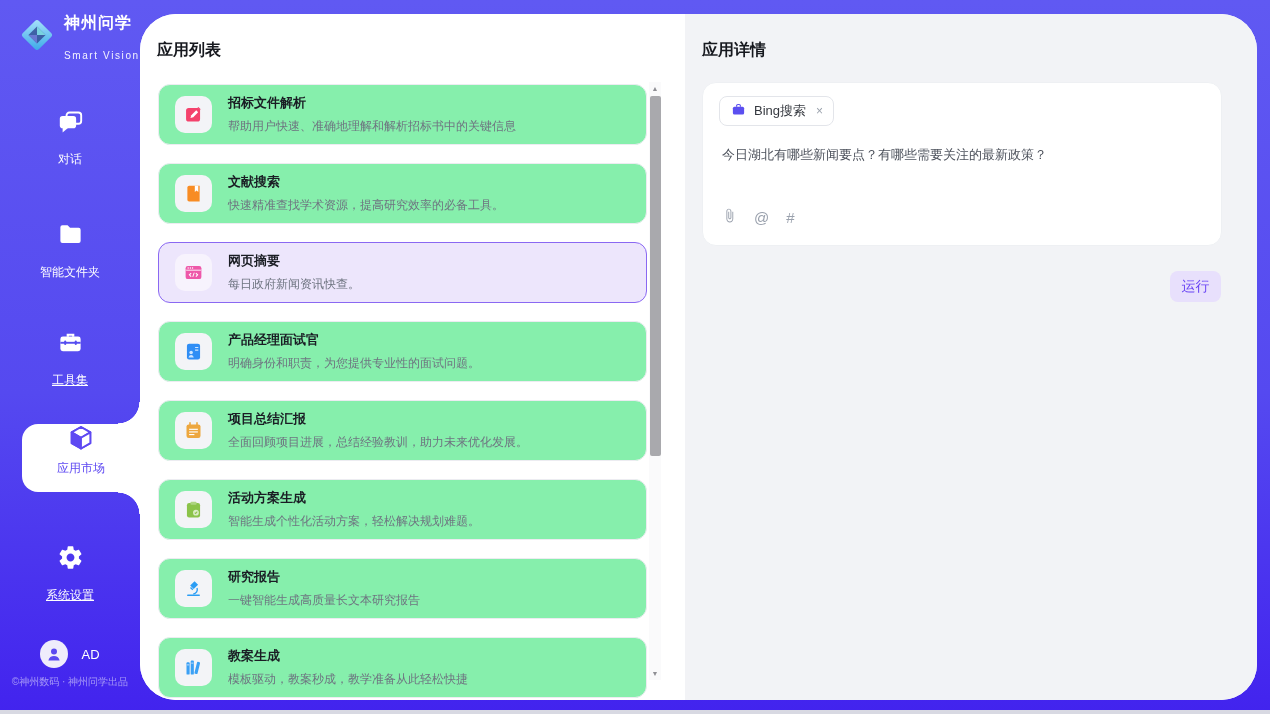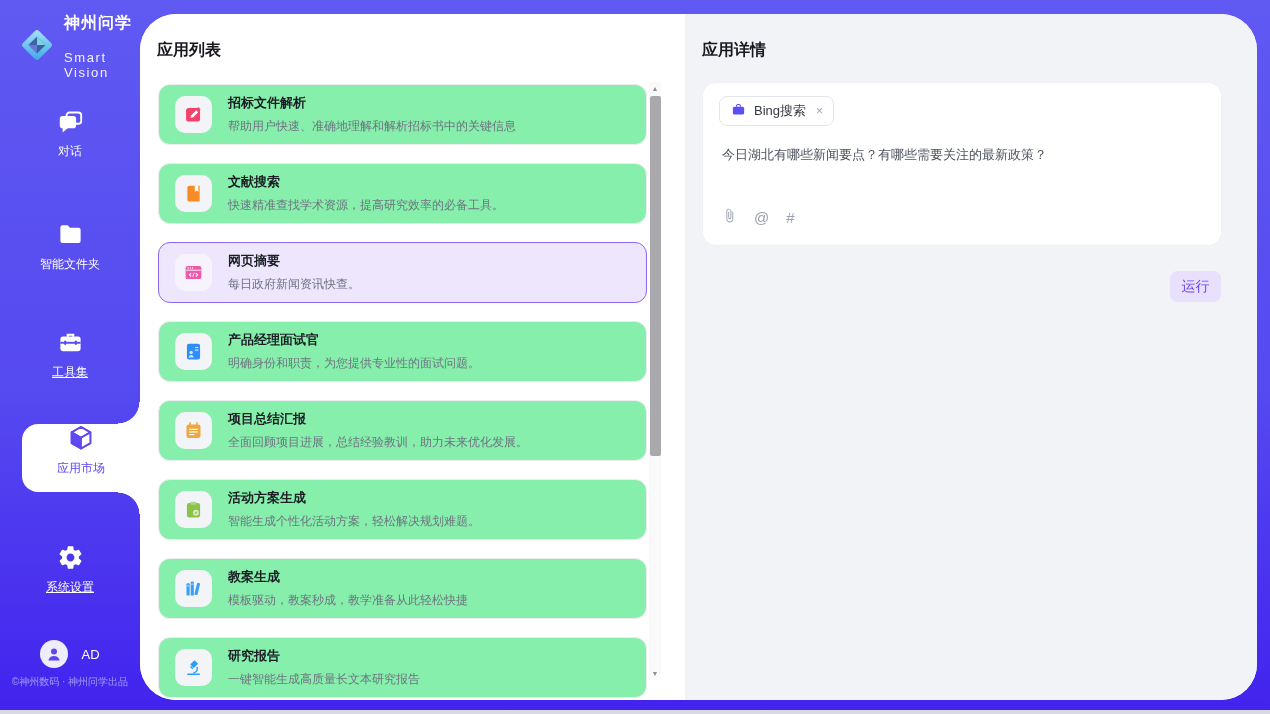--- a/index.html
+++ b/index.html
@@ -6,23 +6,23 @@
   html,body { width:1270px; height:714px; }
   body { font-family:"Liberation Sans","DejaVu Sans",sans-serif; }
   .stage { position:relative; width:1270px; height:714px; overflow:hidden;
            background:linear-gradient(180deg,#6059f2 0%,#5549f0 55%,#4223ee 100%); }
   .bottom-strip { position:absolute; left:0; right:0; bottom:0; height:4px; background:#d8d9e2; }
 
   
   .sidebar { position:absolute; left:0; top:0; width:140px; height:700px; }
   .logo { position:absolute; left:18px; top:13px; display:flex; align-items:center; gap:8px; }
   .logo-name { color:#fff; font-size:16px; font-weight:bold; letter-spacing:1px; }
-  .logo-sub { color:rgba(255,255,255,.92); font-size:13px; letter-spacing:1.6px; margin-top:16px; }
+  .logo-sub { color:rgba(255,255,255,.92); font-size:10px; letter-spacing:1.6px; margin-top:16px; }
   .nav-item { position:absolute; left:0; width:140px; display:flex; flex-direction:column;
-              align-items:center; gap:4px; color:#fff; cursor:pointer; }
+              align-items:center; gap:12px; color:#fff; cursor:pointer; }
   .nav-label { font-size:12px; }
   .underlined { text-decoration:underline; }
   .active-bubble { position:absolute; left:22px; top:424px; width:118px; height:68px;
                    background:#fff; border-radius:16px 0 0 16px; }
   .active-bubble::before { content:""; position:absolute; top:-22px; right:0; width:22px; height:22px;
                    background:radial-gradient(circle at 0 0, rgba(255,255,255,0) 21px, #fff 21.6px); }
   .active-bubble::after { content:""; position:absolute; bottom:-22px; right:0; width:22px; height:22px;
                    background:radial-gradient(circle at 0 100%, rgba(255,255,255,0) 21px, #fff 21.6px); }
   .active-inner { height:100%; display:flex; flex-direction:column; align-items:center;
                   gap:5px; color:#5e49f2; font-size:12px; cursor:pointer; }
@@ -265,44 +265,44 @@
           </span>
           <span class="card-text">
             <div class="card-title">活动方案生成</div>
             <div class="card-desc">智能生成个性化活动方案，轻松解决规划难题。</div>
           </span>
         </div>
 
         <div class="card">
           <span class="tile">
             <svg width="21" height="21" viewBox="0 0 24 24">
+              <path d="M13.2 3.6l4 4-5 5-4-4z" fill="#2b9df4"></path>
+              <path d="M8.6 10.9l2.6 2.6" stroke="#2b9df4" stroke-width="1.6"></path>
+              <path d="M16 11.5c1.2 3.3-.8 6.3-4.2 6.8" stroke="#2b9df4" stroke-width="1.6" fill="none"></path>
+              <path d="M5.5 19.8h13" stroke="#2b9df4" stroke-width="1.8" stroke-linecap="round"></path>
+            </svg>
+          </span>
+          <span class="card-text">
+            <div class="card-title">研究报告</div>
+            <div class="card-desc">一键智能生成高质量长文本研究报告</div>
+          </span>
+        </div>
+
+        <div class="card">
+          <span class="tile">
+            <svg width="21" height="21" viewBox="0 0 24 24">
               <rect x="4" y="6" width="3.6" height="14" rx="1" fill="#3aa0f5"></rect>
               <rect x="8.8" y="4" width="3.6" height="16" rx="1" fill="#3aa0f5"></rect>
               <rect x="14.5" y="5.5" width="3.6" height="14" rx="1" transform="rotate(14 16.3 12.5)" fill="#3aa0f5"></rect>
               <path d="M4.6 9h2.4M9.4 7h2.4" stroke="#cfe6ff" stroke-width="1"></path>
             </svg>
           </span>
           <span class="card-text">
             <div class="card-title">教案生成</div>
             <div class="card-desc">模板驱动，教案秒成，教学准备从此轻松快捷</div>
-          </span>
-        </div>
-
-        <div class="card">
-          <span class="tile">
-            <svg width="21" height="21" viewBox="0 0 24 24">
-              <path d="M13.2 3.6l4 4-5 5-4-4z" fill="#2b9df4"></path>
-              <path d="M8.6 10.9l2.6 2.6" stroke="#2b9df4" stroke-width="1.6"></path>
-              <path d="M16 11.5c1.2 3.3-.8 6.3-4.2 6.8" stroke="#2b9df4" stroke-width="1.6" fill="none"></path>
-              <path d="M5.5 19.8h13" stroke="#2b9df4" stroke-width="1.8" stroke-linecap="round"></path>
-            </svg>
-          </span>
-          <span class="card-text">
-            <div class="card-title">研究报告</div>
-            <div class="card-desc">一键智能生成高质量长文本研究报告</div>
           </span>
         </div>
 
       </div>
 
       <div class="scrollbar">
         <div class="scroll-btn up">▲</div>
         <div class="thumb"></div>
         <div class="scroll-btn down">▼</div>
       </div>

